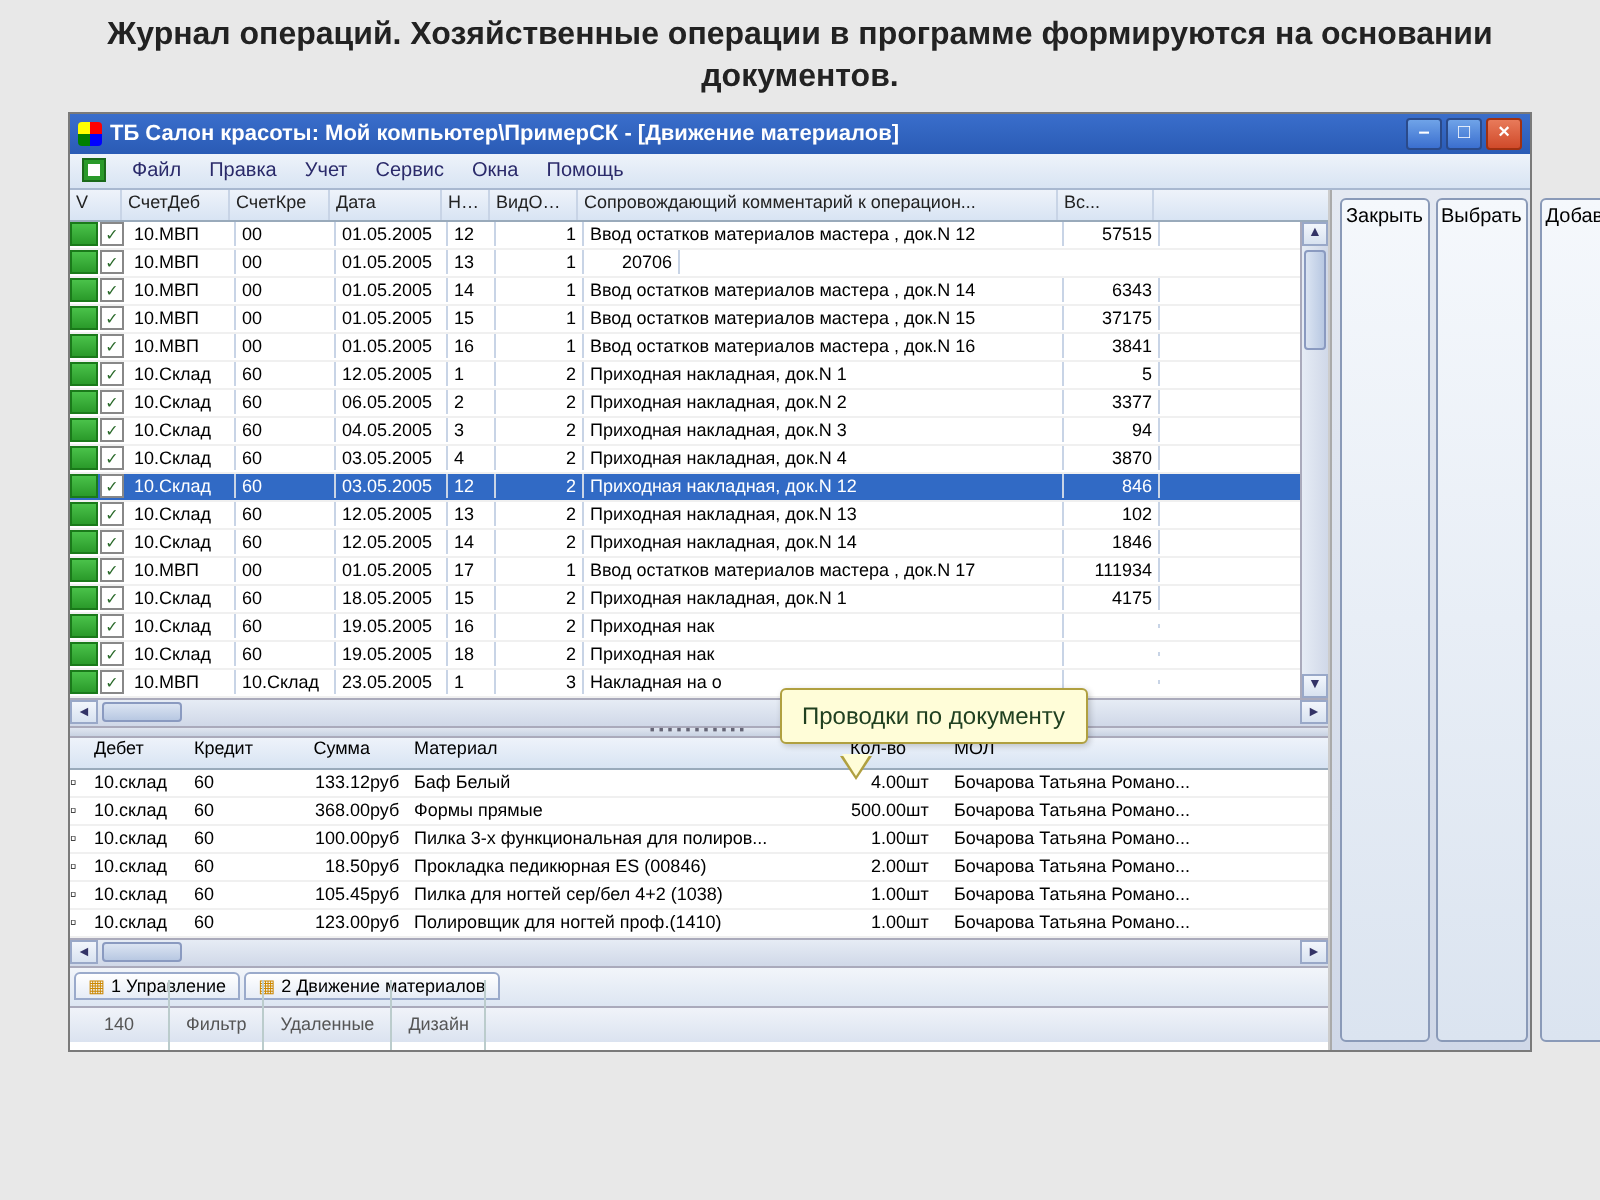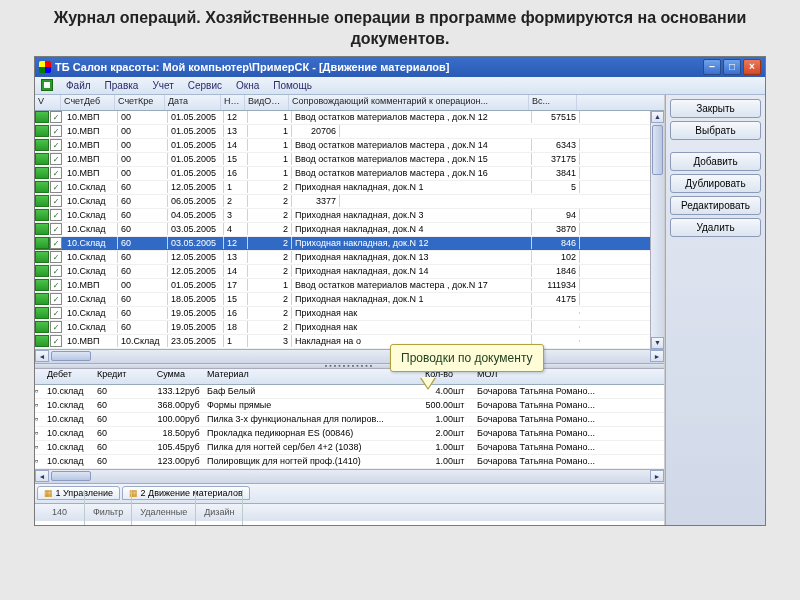--- a/index.html
+++ b/index.html
@@ -11,21 +11,21 @@
   .titlebar .title-text { flex: 1; font-weight: bold; }
   .win-btns { display: flex; gap: 2px; }
   .win-btn { width: 18px; height: 16px; background: linear-gradient(#6fa3e8,#3b6fcf); border: 1px solid #2a4a8a; border-radius: 2px; color: #fff; display:flex; align-items:center; justify-content:center; font-size:10px; font-weight:bold; }
   .win-btn.close { background: linear-gradient(#e87a5a,#d04a2a); border-color:#a03010; }
   .menubar { background: linear-gradient(#eef3fa,#d8e4f3); display:flex; gap:4px; padding: 2px 6px; font-size: 10px; color:#2a2a6a; border-bottom:1px solid #a8b8d0; height:18px; align-items:center; }
   .menubar span { padding: 1px 5px; cursor:default; }
   .small-icon { display:inline-block; width:12px; height:12px; background:#2a9a2a; border:1px solid #1a6a1a; margin-right:4px; position:relative; }
   .small-icon::after{content:"";position:absolute;left:2px;top:2px;width:6px;height:6px;background:#fff;}
   .content { display:flex; height: 430px; }
   .main { flex:1; display:flex; flex-direction:column; border-right:1px solid #ccc; overflow:hidden; }
-  .sidepanel { width: 100px; background: linear-gradient(#e4e9f2,#d0d8e8); padding: 4px; display:flex; flex-direction:column; gap:3px; border-left:1px solid #aaa;}
+  .sidepanel { width: 100px; background: linear-gradient(#e4e9f2,#d0d8e8); padding: 4px; display:flex; flex-direction:row; gap:3px; border-left:1px solid #aaa;}
   .sidebtn { background: linear-gradient(#f5f8fc,#dbe4f0); border:1px solid #8a9ab8; border-radius:3px; font-size:10px; padding:3px 2px; text-align:center; cursor:default; }
   .grid { flex: 0 0 auto; overflow:hidden; position:relative; }
   .grid-head { display:flex; background: linear-gradient(#eef3fa,#d8e4f3); border-bottom:1px solid #9ab; font-size:9px; color:#222; height:16px; }
   .grid-head .col,.grid-row .cell{ border-right:1px solid #c8d4e6; padding:1px 3px; overflow:hidden; white-space:nowrap; text-overflow:ellipsis; }
   .grid-body { max-height: 260px; overflow:hidden; }
   .grid-row { display:flex; height:14px; font-size:9px; align-items:center; border-bottom:1px solid #f0f0f0; }
   .grid-row.selected { background:#316ac5; color:#fff; }
   .grid-row .marker { width:14px; height:12px; background:linear-gradient(#4ac24a,#2a9a2a); border:1px solid #1a7a1a; flex-shrink:0; margin-right:1px; position:relative; }
   .grid-row .chk { width:12px; height:12px; border:1px solid #888; flex-shrink:0; display:flex; align-items:center; justify-content:center; color:#2a6a2a; font-size:8px; margin-right:2px; background:#fff;}
   .col-v{width:26px}.col-deb{width:54px}.col-kre{width:50px}.col-date{width:56px}.col-no{width:24px}.col-vid{width:44px}.col-comm{width:240px}.col-vc{width:48px}
@@ -154,20 +154,21 @@
               <span class="cell col-vc" style="text-align:right">5</span>
             </div>
             <div class="grid-row">
               <span class="marker"></span>
               <span class="chk">✓</span>
               <span class="cell col-deb">10.Склад</span>
               <span class="cell col-kre">60</span>
               <span class="cell col-date">06.05.2005</span>
               <span class="cell col-no">2</span>
               <span class="cell col-vid" style="text-align:right">2</span>
+              <span class="cell col-comm">Приходная накладная, док.N 2</span>
               <span class="cell col-vc" style="text-align:right">3377</span>
             </div>
             <div class="grid-row">
               <span class="marker"></span>
               <span class="chk">✓</span>
               <span class="cell col-deb">10.Склад</span>
               <span class="cell col-kre">60</span>
               <span class="cell col-date">04.05.2005</span>
               <span class="cell col-no">3</span>
               <span class="cell col-vid" style="text-align:right">2</span>

